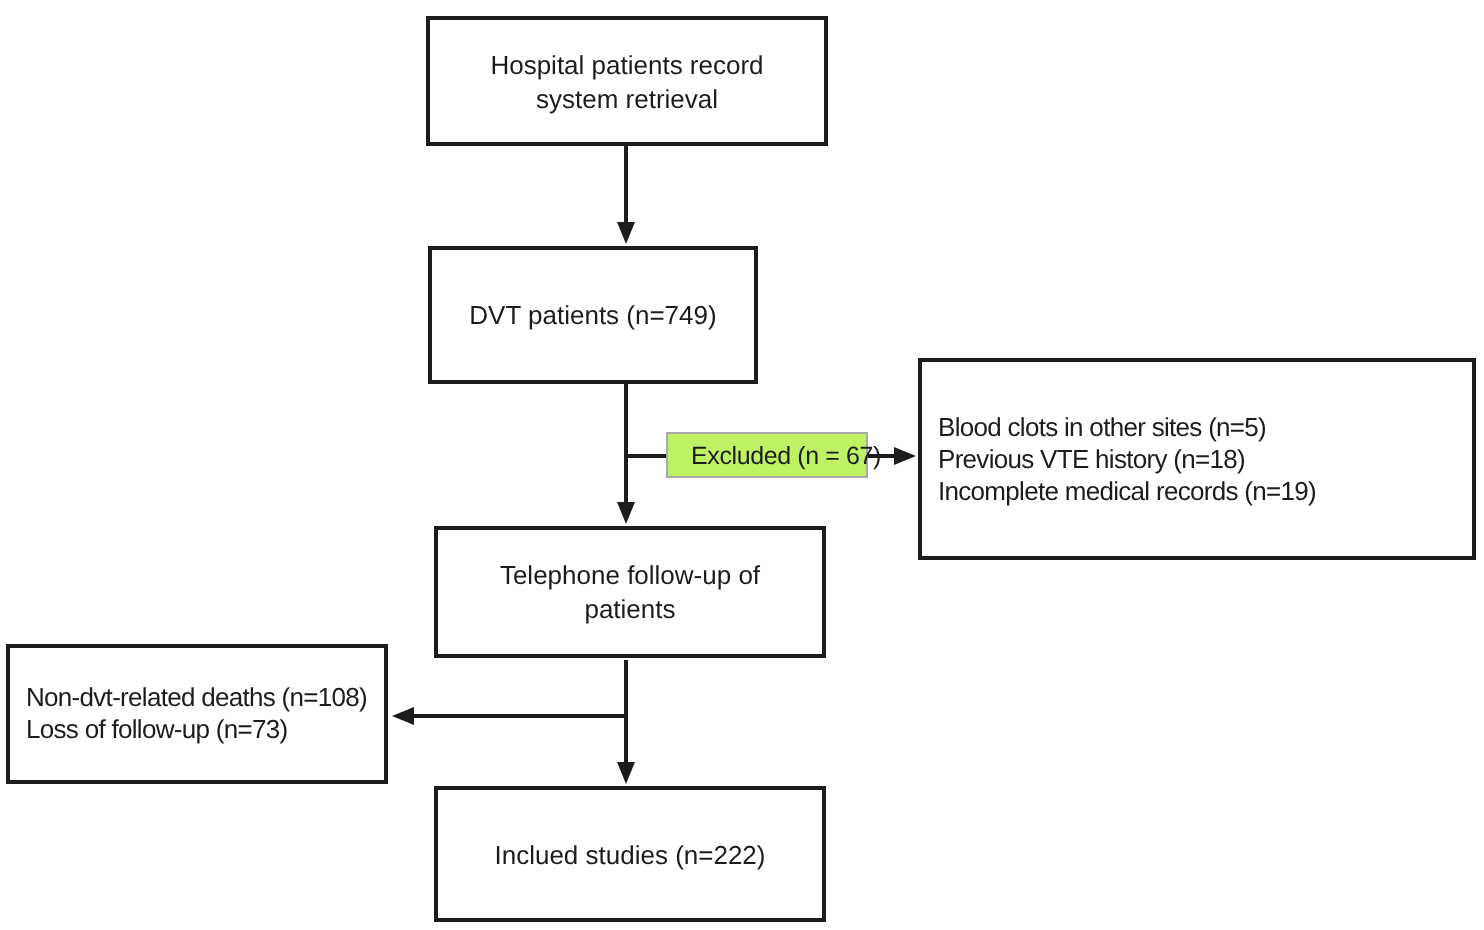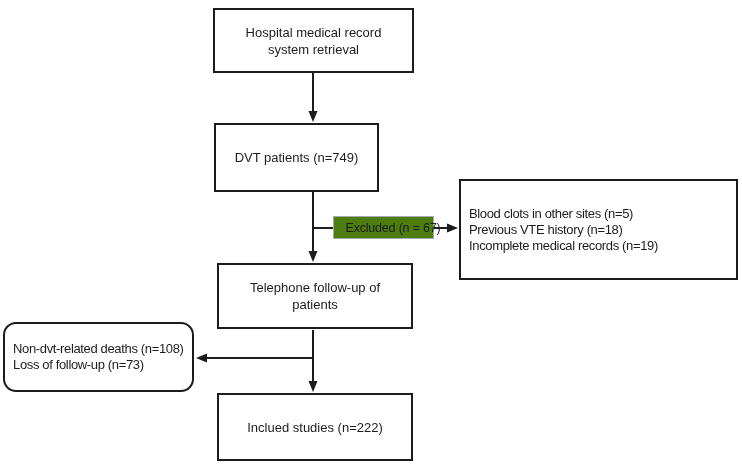--- a/index.html
+++ b/index.html
@@ -45,31 +45,31 @@
   .node.align-left .line {
     white-space: nowrap;
     letter-spacing: -0.35px;
     line-height: 16px;
   }
   .node-retrieval { left: 213px; top: 8px;  width: 201px; height: 65px; }
   .node-dvt       { left: 214px; top: 123px; width: 165px; height: 69px; }
   .node-telephone { left: 217px; top: 263px; width: 196px; height: 66px; }
   .node-included  { left: 217px; top: 393px; width: 196px; height: 68px; }
   .node-exclusion { left: 459px; top: 179px; width: 279px; height: 101px; }
-  .node-losses    { left: 3px;   top: 322px; width: 191px; height: 70px; border-radius: 13px; }
+  .node-losses    { left: 3px;   top: 322px; width: 191px; height: 70px; }
 
   .connector-label {
     position: absolute;
     left: 333px;
     top: 216px;
     width: 101px;
     height: 23px;
     box-sizing: border-box;
     border: 1px solid #a9a9a9;
-    background: #4d7c0f;
+    background: #bef264;
     display: flex;
     align-items: center;
     justify-content: center;
     font-size: 12.5px;
     white-space: nowrap;
     letter-spacing: -0.2px;
     padding-left: 19px;
   }
 </style>
 </head>
@@ -94,21 +94,21 @@
       <line x1="313" y1="330" x2="313" y2="383" stroke="#1c1c1c" stroke-width="2"></line>
       <polygon points="308.5,381 317.5,381 313,392" fill="#1c1c1c"></polygon>
     </g>
     <g>
       <line x1="313" y1="358" x2="207" y2="358" stroke="#1c1c1c" stroke-width="2"></line>
       <polygon points="207,353.5 207,362.5 196,358" fill="#1c1c1c"></polygon>
     </g>
   </svg>
 
   <div class="node node-retrieval">
-    <span>Hospital medical record system retrieval</span>
+    <span>Hospital patients record system retrieval</span>
   </div>
 
   <div class="node node-dvt">
     <span>DVT patients (n=749)</span>
   </div>
 
   <div class="connector-label">
     <span>Excluded  (n = 67)</span>
   </div>
 

